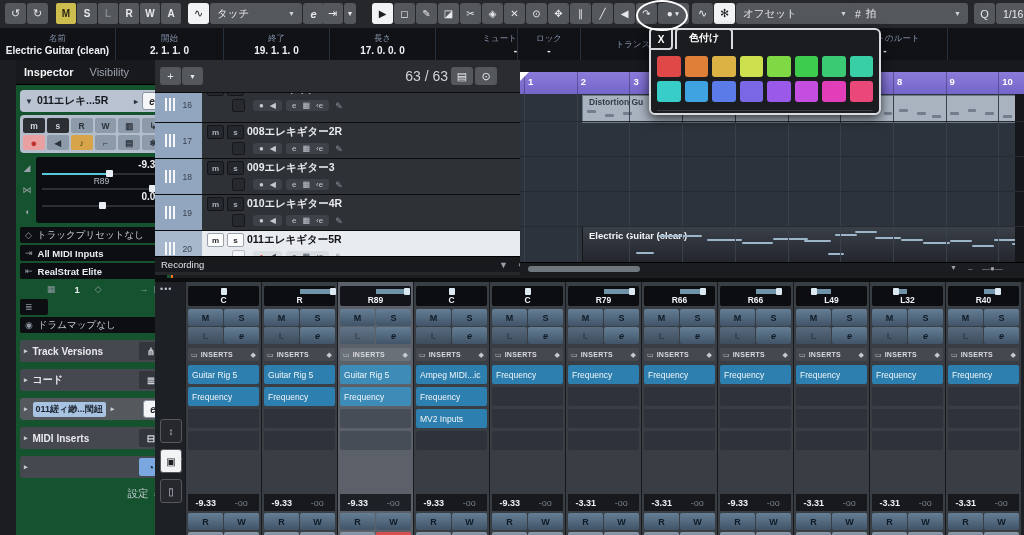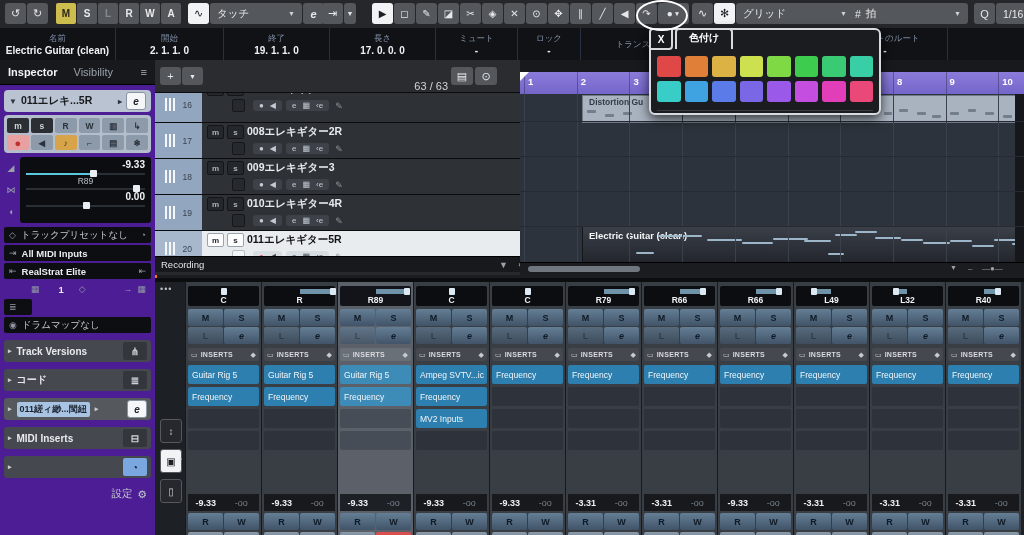--- a/index.html
+++ b/index.html
@@ -24,21 +24,21 @@
   .tool .dd{font-size:6.5px;margin-left:1px;}
   .tool.wide{width:31px;}
   #circle-annot{position:absolute;left:636px;top:0px;width:48px;height:27px;border:2px solid #fff;
                 border-radius:50%;z-index:30;pointer-events:none;}
   
   #infoline{position:absolute;left:0;top:28px;width:1024px;height:32px;background:#101216;display:flex;}
   .ifield{height:32px;border-right:1px solid #273040;display:flex;flex-direction:column;justify-content:center;align-items:center;overflow:hidden;}
   .ilab{font-size:8.5px;color:#8391a9;line-height:12px;white-space:nowrap;}
   .ival{font-size:10px;font-weight:bold;color:#eef1f6;line-height:13px;white-space:nowrap;}
   
-  #inspector{position:absolute;left:0;top:60px;width:155px;height:475px;background:#4c1d95;border-right:2px solid #f97316;}
+  #inspector{position:absolute;left:16px;top:60px;width:155px;height:475px;background:#14532d;border-right:2px solid #f97316;}
   .itabs{height:24px;display:flex;align-items:center;background:#17191d;border-bottom:1px solid #000;padding:0 8px;gap:16px;}
   .tab-on{font-size:11px;font-weight:bold;color:#f2f4f6;}
   .tab-off{font-size:11px;color:#9aa1ab;}
   .ham{margin-left:auto;color:#aeb4bc;font-size:11px;}
   .ttitle{margin:5px 4px 3px;background:#b9c3d2;border-radius:4px;height:22px;display:flex;align-items:center;
           font-size:10.5px;font-weight:bold;color:#16181c;padding:0 5px;gap:4px;}
   .ttitle .tri{font-size:8px;color:#2c3340;}
   .ttitle .grow{flex:1;white-space:nowrap;overflow:hidden;}
   .ebtn{width:18px;height:16px;background:#f4f6f8;border:1px solid #8a93a0;border-radius:3px;font-style:italic;
         font-weight:bold;font-size:10px;color:#23262b;display:flex;align-items:center;justify-content:center;}
@@ -70,21 +70,21 @@
              align-items:center;justify-content:center;color:#cfd4da;font-size:10px;}
   .ihdr .ico.blue{background:#7aa7e0;color:#1c2733;}
   .ihdr .instlab{background:#a9c4e2;color:#1c2430;border-radius:2px;padding:1px 3px;font-size:9px;
                  white-space:nowrap;overflow:hidden;max-width:92px;}
   #settings-row{margin:9px 8px 0;display:flex;justify-content:flex-end;align-items:center;gap:5px;
                 color:#c6cbd3;font-size:10.5px;}
   
   #tracklist{position:absolute;left:155px;top:60px;width:365px;height:215px;background:#26282c;overflow:hidden;}
   #tl-head{position:absolute;left:0;top:0;width:365px;height:32px;background:#2a2c30;z-index:5;border-bottom:1px solid #0b0c0e;}
   #tl-head .tbtn{position:absolute;top:7px;height:18px;}
-  #tl-count{position:absolute;right:72px;top:20px;font-size:11px;color:#cfd4da;}
+  #tl-count{position:absolute;right:72px;top:8px;font-size:14px;color:#cfd4da;}
   #track-rows{position:absolute;left:0;top:26px;width:365px;}
   .trow{height:35px;display:flex;border-top:1px solid #0b0c0e;background:#2e3136;overflow:hidden;}
   .trow.sel{background:#e9ecef;}
   .tcell{width:27px;background:#93a6bf;display:flex;align-items:center;justify-content:space-between;
          padding:0 10px;font-size:8.5px;color:#39424f;}
   .trow.sel .tcell{background:#a7b8cd;}
   .pico{width:10px;height:13px;background:repeating-linear-gradient(90deg,#f4f6f8 0 2px,rgba(0,0,0,0) 2px 4px);}
   .tbody{flex:1;}
   .tname{display:flex;align-items:center;gap:3px;height:18px;padding-left:5px;font-size:10.5px;font-weight:bold;color:#e8ebee;}
   .trow.partial .tname{margin-top:-7px;}
@@ -222,21 +222,21 @@
         <div class="tool">∥</div>
         <div class="tool">╱</div>
         <div class="tool">◀</div>
         <div class="tool">↷</div>
         <div class="tool wide">●<span class="dd">▼</span></div>
       </div>
     <div class="tgroup" style="left:692px;">
       <div class="tbtn">∿</div>
       <div class="tbtn on">✻</div>
       <div class="sel-like" style="width:104px;">
-        <span>グリッド</span>
+        <span>オフセット</span>
         <span class="caret">▼</span>
       </div>
     </div>
     <div class="tgroup" style="left:848px;">
       <div class="sel-like" style="width:106px;">
         <span>#</span>
         <span>拍</span>
         <span class="caret">▼</span>
       </div>
     </div>
@@ -259,21 +259,21 @@
         <div class="ival">2. 1. 1. 0</div>
       </div>
       <div class="ifield" style="width: 105px;">
         <div class="ilab">終了</div>
         <div class="ival">19. 1. 1. 0</div>
       </div>
       <div class="ifield" style="width: 105px;">
         <div class="ilab">長さ</div>
         <div class="ival">17. 0. 0. 0</div>
       </div>
-      <div class="ifield" style="width: 81px;">
+      <div class="ifield" style="width: 81px; align-items: flex-end;">
         <div class="ilab">ミュート</div>
         <div class="ival">-</div>
       </div>
       <div class="ifield" style="width: 62px;">
         <div class="ilab">ロック</div>
         <div class="ival">-</div>
       </div>
       <div class="ifield" style="width: 130px;">
         <div class="ilab">トランスポーズ</div>
         <div class="ival"></div>
@@ -742,21 +742,21 @@
             <div class="msb">M</div>
             <div class="msb">S</div>
             <div class="msb bL">L</div>
             <div class="msb bE">e</div>
           </div>
           <div class="inshdr">
             <span class="ihico">▭</span>
             <span class="ihlab">INSERTS</span>
             <span class="ihico2">◆</span>
           </div>
-          <div class="slot fill" style="top: 83px;">Ampeg SVTV...ic</div>
+          <div class="slot fill" style="top: 83px;">Ampeg MIDI...ic</div>
           <div class="slot fill" style="top: 105px;">Frequency</div>
           <div class="slot fill" style="top: 127px;">MV2 Inputs</div>
           <div class="slot" style="top: 149px;"></div>
           <div class="valrow">
             <span class="vol">-9.33</span>
             <span class="peak">-oo</span>
           </div>
           <div class="rwrow">
             <div class="msb">R</div>
             <div class="msb">W</div>

